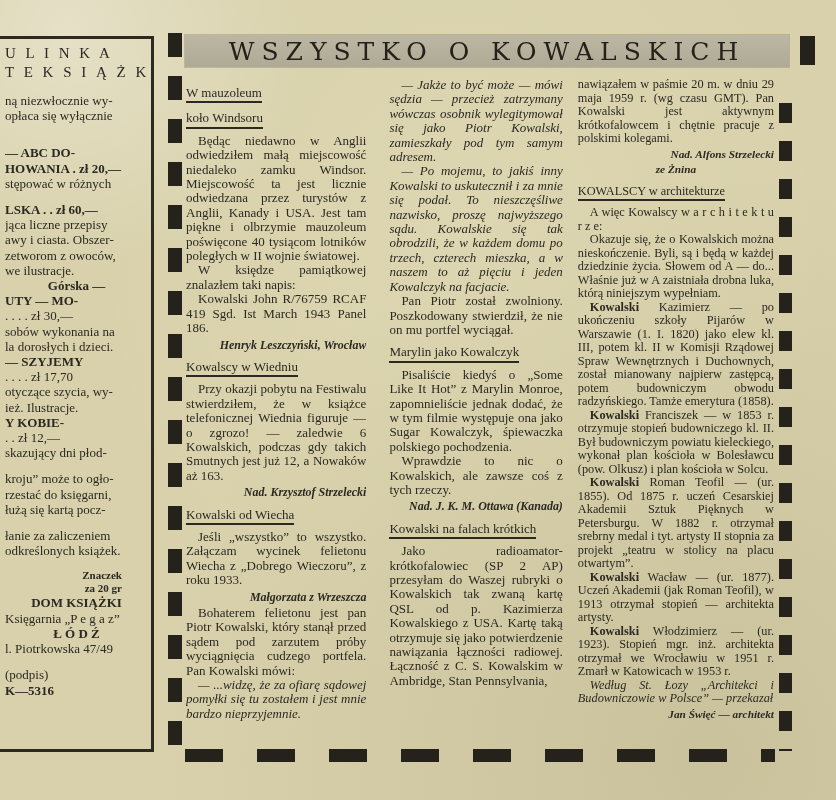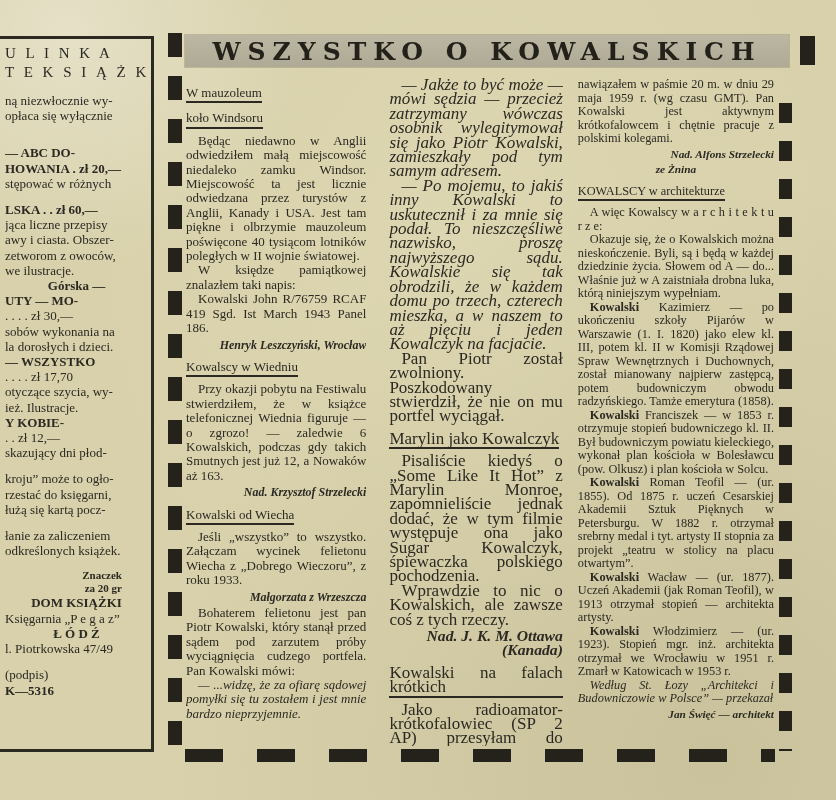--- a/index.html
+++ b/index.html
@@ -42,27 +42,27 @@
     position:absolute;left:17px;top:716px;width:590px;height:13px;
     background:repeating-linear-gradient(to right,#24221a 0 38px,transparent 38px 72px);
   }
   .banner{
     position:absolute;left:17px;top:2px;width:604px;height:32px;
     background:linear-gradient(to bottom, #bcb7a2, #afaa95);
     display:flex;align-items:center;justify-content:center;
     box-shadow:0 0 0 1px rgba(90,85,60,.25);
   }
   .banner h1{
-    margin:0;font-size:25px;font-weight:bold;letter-spacing:7px;
+    margin:0;font-size:25px;font-weight:normal;letter-spacing:7px;
     font-family:"DejaVu Serif","Liberation Serif",serif;color:#23211a;
   }
   .cols{position:absolute;left:18px;top:45px;width:588px;height:668px;display:flex;gap:15px;overflow:hidden;}
   .col{text-align:justify;overflow:hidden;}
   .col-0{width:183px;font-size:13px;line-height:14.4px;}
-  .col-1{width:176px;font-size:17px;line-height:14.4px;margin-left:8px;}
+  .col-1{width:176px;font-size:13px;line-height:14.4px;margin-left:8px;}
   .col-2{width:199px;font-size:12.3px;line-height:13.5px;}
   .blk{margin:0;}
   .blk-para{text-indent:12px;}
   .blk-para1{text-indent:0;}
   .blk-italic{font-style:italic;text-indent:12px;}
   .blk-heading{font-weight:normal;margin:8px 0 5px;text-indent:0;}
   .blk-heading .hd{display:inline-block;border-bottom:2px solid #2b2922;padding-bottom:1px;}
   .blk-sig{font-style:italic;font-weight:bold;font-size:.92em;text-align:right;margin:2px 0 2px;text-indent:0;}
   .blk-sigc{font-style:italic;font-weight:bold;font-size:.92em;text-align:center;margin:0 0 2px;text-indent:0;}
   .blk-lead{text-indent:12px;}
@@ -89,21 +89,21 @@
         <div class="sb-line sb-bold">LSKA   .   .  zł 60,—</div>
         <div class="sb-line sb-norm">jąca liczne przepisy</div>
         <div class="sb-line sb-norm">awy i ciasta. Obszer-</div>
         <div class="sb-line sb-norm">zetworom z owoców,</div>
         <div class="sb-line sb-norm">we ilustracje.</div>
         <div class="sb-line sb-cbold">Górska  —</div>
         <div class="sb-line sb-bold">UTY — MO-</div>
         <div class="sb-line sb-norm">.    .    .    .   zł 30,—</div>
         <div class="sb-line sb-norm">sobów wykonania na</div>
         <div class="sb-line sb-norm">la dorosłych i dzieci.</div>
-        <div class="sb-line sb-bold">—  WSZYSTKO</div>
+        <div class="sb-line sb-bold">—  SZYJEMY</div>
         <div class="sb-line sb-norm">.    .    .    .   zł 17,70</div>
         <div class="sb-line sb-norm">otyczące szycia, wy-</div>
         <div class="sb-line sb-norm">ież. Ilustracje.</div>
         <div class="sb-line sb-bold">Y  KOBIE-</div>
         <div class="sb-line sb-norm">.    .   zł 12,—</div>
         <div class="sb-line sb-norm">skazujący dni płod-</div>
         <div class="sb-line sb-gap">&nbsp;</div>
         <div class="sb-line sb-norm">kroju” może to ogło-</div>
         <div class="sb-line sb-norm">rzestać do księgarni,</div>
         <div class="sb-line sb-norm">łużą się kartą pocz-</div>

